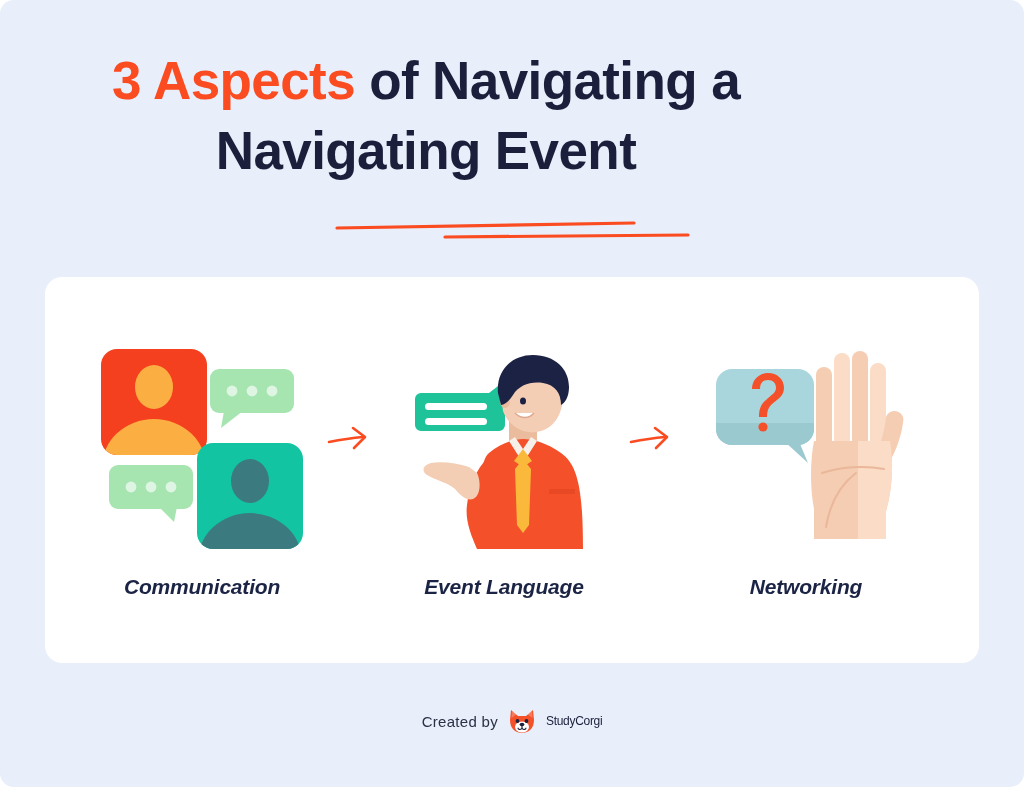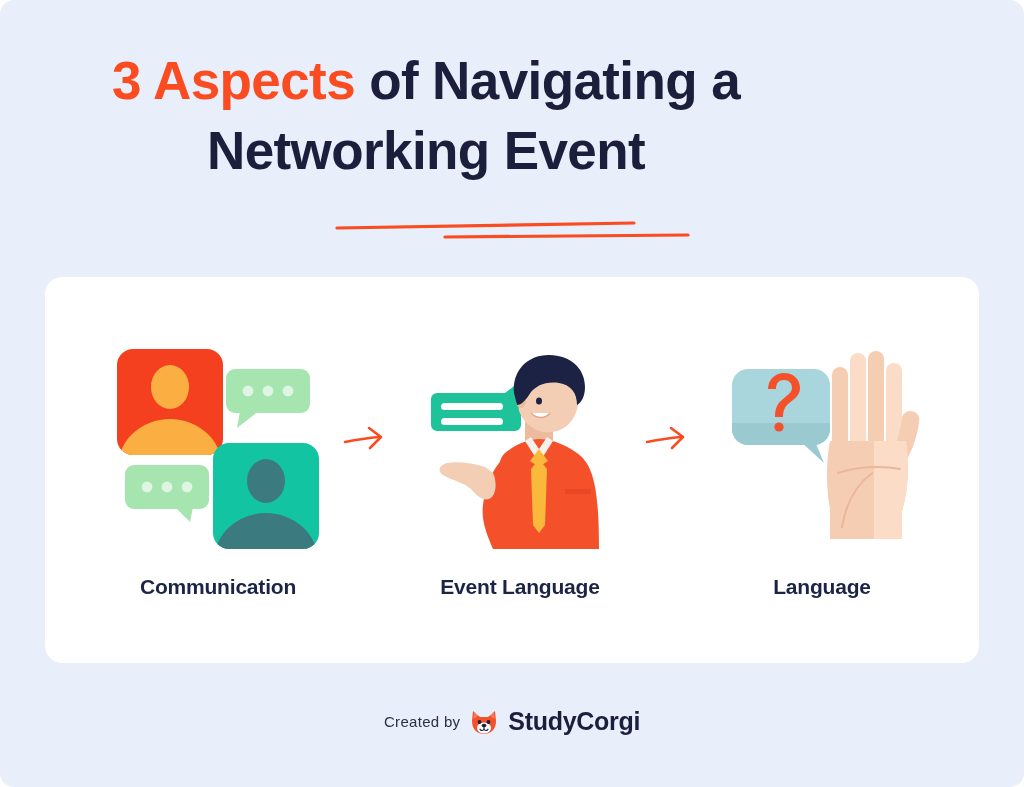--- a/index.html
+++ b/index.html
@@ -61,23 +61,24 @@
     background: #ffffff;
     border-radius: 17px;
   }
 
   .columns {
     position: absolute;
     left: 0; top: 0;
     width: 934px; height: 386px;
     display: flex;
     align-items: center;
-    justify-content: flex-end;
+    justify-content: flex-start;
     padding: 4px 32px;
     box-sizing: border-box;
+    font-style: italic;
   }
   .col {
     width: 250px;
     display: flex;
     flex-direction: column;
     align-items: center;
   }
   .art {
     height: 215px;
     display: flex;
@@ -109,37 +110,37 @@
     align-items: center;
     justify-content: center;
     gap: 9px;
   }
   .created-by {
     font-size: 15px;
     color: #2b3045;
     letter-spacing: 0.3px;
   }
   .brand-name {
-    font-size: 25px;
-    font-weight: bold;
+    font-size: 12px;
+    font-weight: normal;
     color: #1b1f3b;
     letter-spacing: -0.3px;
   }
   .logo-mark { display: block; }
 </style>
 </head>
 <body>
 
 <div id="canvas">
 
   <div class="title-block">
     <div class="title-line">
       <span class="title-accent">3 Aspects</span><span> of Navigating a</span>
     </div>
-    <div class="title-line">Networking Event</div>
+    <div class="title-line">Navigating Event</div>
   </div>
 
   <div class="underline-wrap">
     <svg width="360" height="36" viewBox="0 0 360 36">
       <line x1="5" y1="22" x2="302" y2="17" stroke="#fb4b20" stroke-width="3.2" stroke-linecap="round"></line>
       <line x1="113" y1="31" x2="356" y2="29" stroke="#fb4b20" stroke-width="3.2" stroke-linecap="round"></line>
     </svg>
   </div>
 
   <div class="card">
@@ -266,21 +267,21 @@
               <path d="M188 72 a9 9 0 0 1 17 6 c-2 14 -7 28 -13 38 l-14 -8 c5 -10 9 -24 10 -36 z" fill="#f5cdb2"></path>
 
               <path d="M116 96 h76 c4 22 2 50 -4 70 v28 h-72 v-30 c-4 -20 -4 -48 0 -68 z" fill="#f5cdb2"></path>
               <path d="M160 96 h32 c4 22 2 50 -4 70 v28 h-28 z" fill="#fbdcc6"></path>
 
               <path d="M124 128 C142 122 166 120 186 124" stroke="#eab79a" stroke-width="2" fill="none" stroke-linecap="round"></path>
               <path d="M128 182 C132 158 142 140 158 128" stroke="#eab79a" stroke-width="2" fill="none" stroke-linecap="round"></path>
             </g>
           </svg>
         </div>
-        <div class="col-label">Language</div>
+        <div class="col-label">Networking</div>
       </div>
 
     </div>
   </div>
 
   <div class="footer">
     <span class="created-by">Created by</span>
     <svg class="logo-mark" width="30" height="28" viewBox="0 0 30 28">
       <path d="M4 3 L3 13 C3 21 8 26 15 26 C22 26 27 21 27 13 L26 3 L19 9 H11 Z" fill="#f4502a"></path>
       <path d="M5 4 L4.5 11 L10 7 Z" fill="#ffffff" opacity="0.25"></path>

